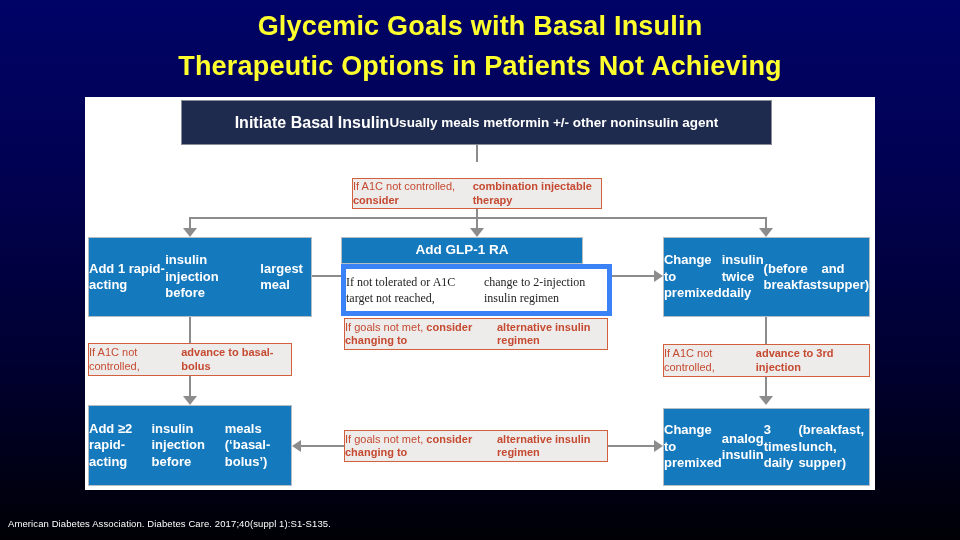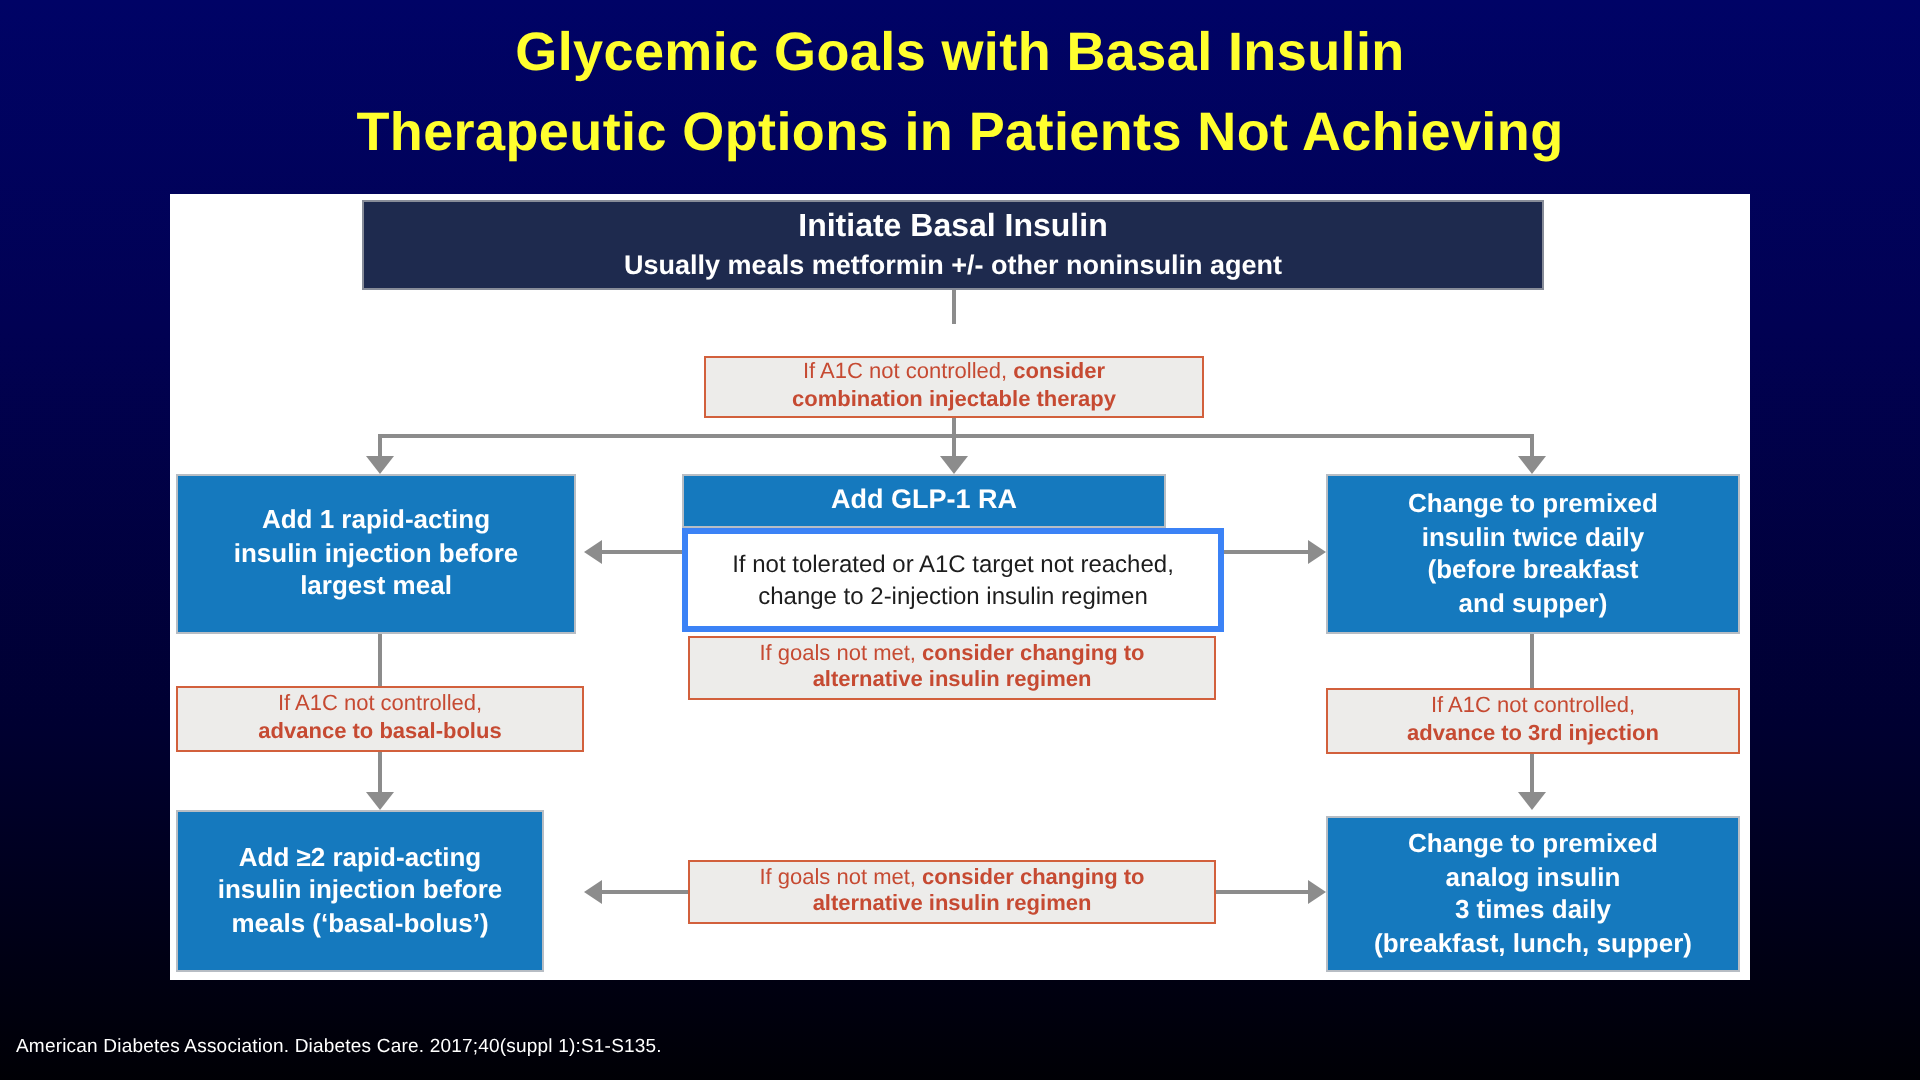--- a/index.html
+++ b/index.html
@@ -5,27 +5,27 @@
   html,body{margin:0;padding:0;background:#000;}
   .stage{
     position:relative;width:960px;height:540px;overflow:hidden;
     font-family:"Liberation Sans",sans-serif;
     background:linear-gradient(180deg,var(--bg_top,#000366) 0%,#010153 30%,#000030 68%,var(--bg_bottom,#000005) 100%);
   }
   .title{position:absolute;top:6px;left:0;width:100%;text-align:center;
     color:var(--yellow,#ffff2e);font-weight:bold;font-size:27px;line-height:40px;letter-spacing:.2px;}
   .panel{position:absolute;left:85px;top:97px;width:790px;height:393px;background:var(--panel,#ffffff);}
   .abs{position:absolute;box-sizing:border-box;}
-  .box{display:flex;flex-direction:column;justify-content:center;align-items:center;text-align:left;}
+  .box{display:flex;flex-direction:row;justify-content:center;align-items:center;text-align:left;}
   .box-navy{background:var(--navy,#1e2a4e);border:1px solid #878c98;color:#fff;font-weight:bold;z-index:2;}
   .box-navy .l1{font-size:16px;line-height:20px;}
   .box-navy .l2{font-size:13.5px;line-height:17px;}
   .box-blue{background:var(--blue,#1579be);border:1px solid #b7bdc4;color:#fff;font-weight:bold;
     font-size:13px;line-height:16.5px;z-index:2;}
-  .box-white{background:#fff;border:3px solid #3b82f6;color:#1d1d1d;font-size:12px;line-height:16px;z-index:2;}
+  .box-white{background:#fff;border:5px solid #3b82f6;color:#1d1d1d;font-size:12px;line-height:16px;z-index:2;font-family:Liberation Serif, serif;}
   .box-gray{background:var(--gray_fill,#edecea);border:1px solid var(--orange_border,#d2603c);
     color:var(--red_text,#c64a32);font-size:11px;line-height:13.5px;z-index:3;}
   .b{font-weight:bold;}
   .i{}
   .vline{position:absolute;width:2px;background:var(--line,#8c8c8c);z-index:1;}
   .hline{position:absolute;height:2px;background:var(--line,#8c8c8c);z-index:1;}
   .arr-down{position:absolute;width:0;height:0;z-index:1;
     border-left:7px solid transparent;border-right:7px solid transparent;border-top:9px solid var(--line,#8c8c8c);}
   .arr-left{position:absolute;width:0;height:0;z-index:1;
     border-top:6px solid transparent;border-bottom:6px solid transparent;border-right:9px solid var(--line,#8c8c8c);}
@@ -59,21 +59,21 @@
 
     <div class="vline" style="left:391px;top:96px;height:26px;"></div>
     <div class="hline" style="left:104px;top:120px;width:578px;"></div>
     <div class="vline" style="left:104px;top:120px;height:12px;"></div>
     <div class="vline" style="left:391px;top:120px;height:12px;"></div>
     <div class="vline" style="left:680px;top:120px;height:12px;"></div>
     <div class="arr-down" style="left:98px;top:131px;"></div>
     <div class="arr-down" style="left:385px;top:131px;"></div>
     <div class="arr-down" style="left:674px;top:131px;"></div>
 
-    <div class="abs box box-blue" style="left:3px;top:140px;width:200px;height:80px;">
+    <div class="abs box box-blue" style="left:3px;top:140px;width:224px;height:80px;">
       <div>Add 1 rapid-acting</div>
       <div>insulin injection before</div>
       <div>largest meal</div>
     </div>
 
     <div class="abs box box-blue" style="left:256px;top:140px;width:242px;height:27px;font-size:13.5px;">
       <div>Add GLP-1 RA</div>
     </div>
     <div class="abs box box-white" style="left:256px;top:167px;width:271px;height:52px;">
       <div>If not tolerated or A1C target not reached,</div>
@@ -103,21 +103,21 @@
 
     <div class="abs box box-gray" style="left:3px;top:246px;width:204px;height:33px;">
       <div>If A1C not controlled,</div>
       <div class="b">advance to basal-bolus</div>
     </div>
     <div class="abs box box-gray" style="left:578px;top:247px;width:207px;height:33px;">
       <div>If A1C not controlled,</div>
       <div class="b">advance to 3rd injection</div>
     </div>
 
-    <div class="abs box box-blue" style="left:3px;top:308px;width:184px;height:81px;">
+    <div class="abs box box-blue" style="left:3px;top:308px;width:204px;height:81px;">
       <div>Add ≥2 rapid-acting</div>
       <div>insulin injection before</div>
       <div>meals (‘basal-bolus’)</div>
     </div>
 
     <div class="abs box box-gray" style="left:259px;top:333px;width:264px;height:32px;">
       <div><span>If goals not met, </span><span class="b">consider changing to</span></div>
       <div class="b">alternative insulin regimen</div>
     </div>
     <div class="hline" style="left:216px;top:348px;width:43px;"></div>

